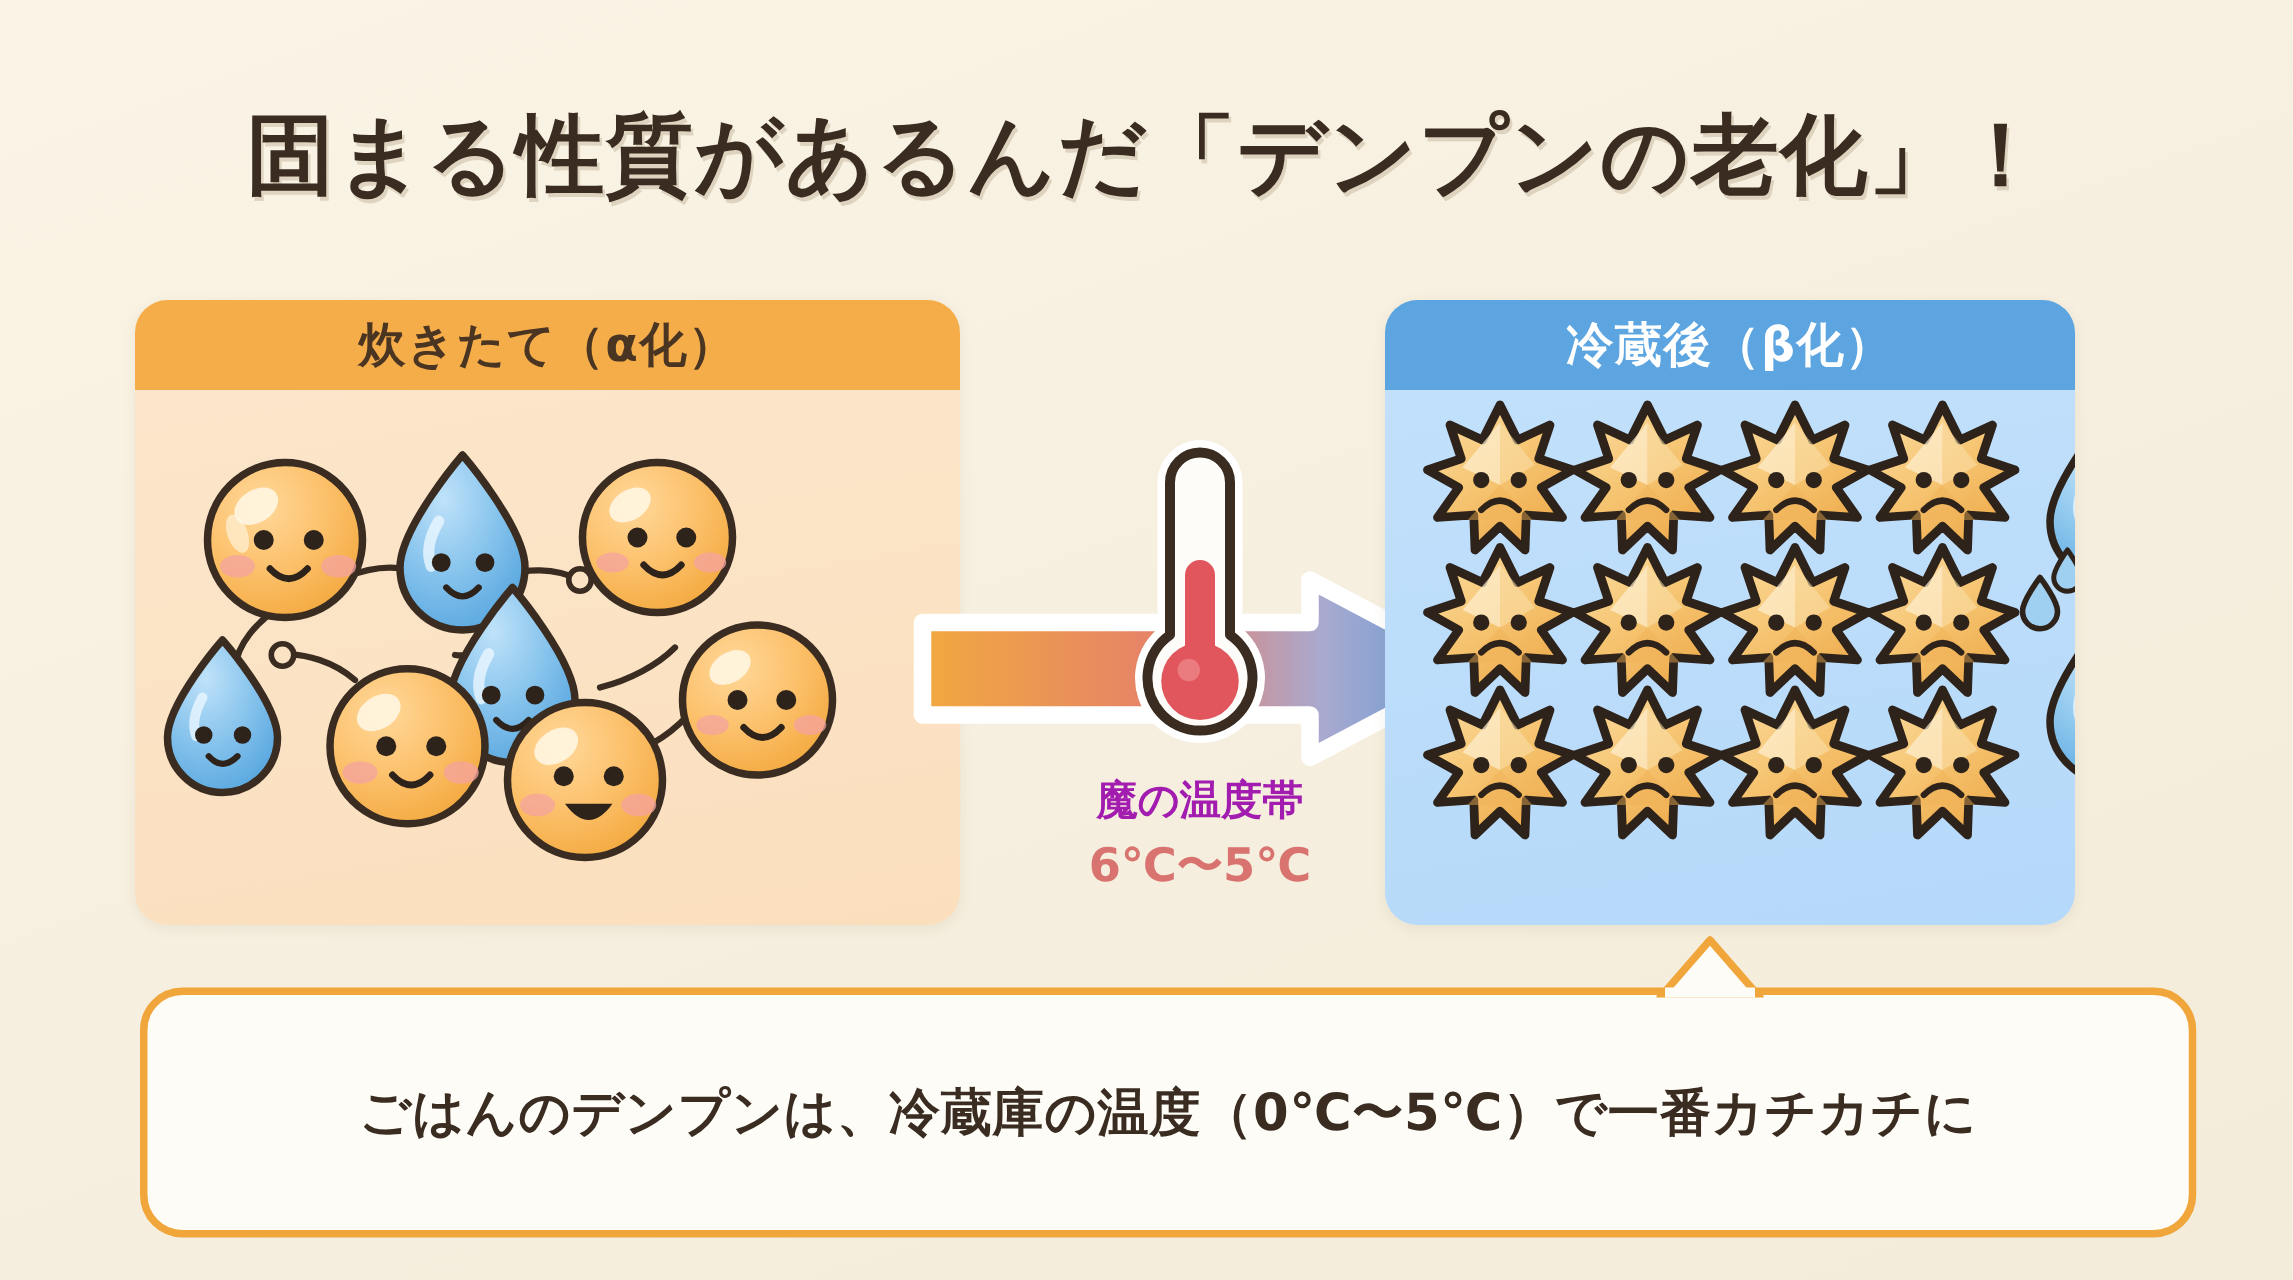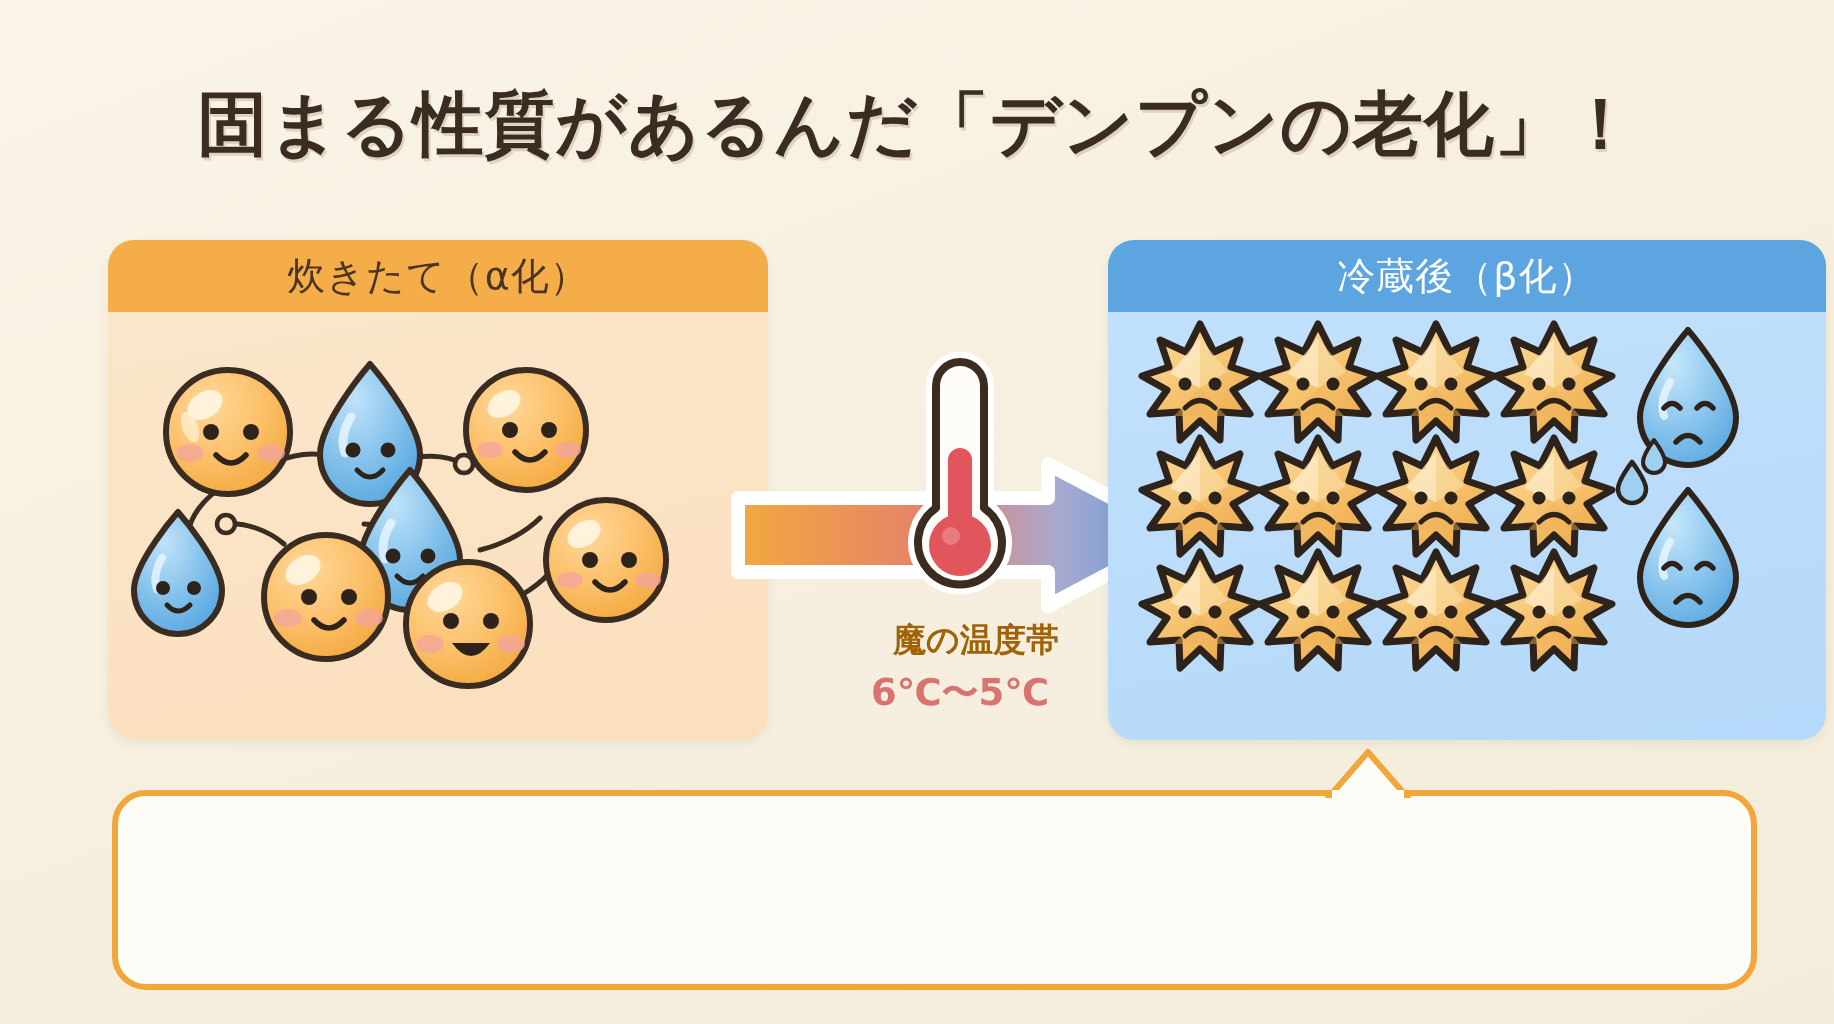--- a/index.html
+++ b/index.html
@@ -52,21 +52,21 @@
     border-radius: 26px;
     overflow: hidden;
     box-shadow: 0 3px 10px rgba(150,130,100,0.12);
   }
   .panel-head {
     height: 72px;
     display: flex;
     align-items: center;
     justify-content: center;
     font-size: 38px;
-    font-weight: normal;
+    font-weight: bold;
     letter-spacing: 1px;
   }
   .panel-body {
     position: relative;
     width: 100%;
     height: calc(100% - 72px);
   }
 
   #panel-left {
     left: 108px;
@@ -78,21 +78,21 @@
     background: #f5ad4a;
     color: #4a3522;
   }
   #panel-left .panel-body {
     background: linear-gradient(170deg, #fbe6cb 0%, #fbdfbd 100%);
   }
 
   #panel-right {
     left: 1108px;
     top: 240px;
-    width: 718px;
+    width: 552px;
     height: 500px;
   }
   #panel-right .panel-head {
     background: #5ca5e0;
     color: #ffffff;
   }
   #panel-right .panel-body {
     background: linear-gradient(170deg, #c1e0fb 0%, #b5d9fa 100%);
   }
 
@@ -113,27 +113,27 @@
   }
   #thermo-wrap {
     position: absolute;
     left: 165px;
     top: -10px;
     width: 130px;
     height: 265px;
   }
   .temp-caption {
     position: absolute;
-    left: 16px;
+    left: 0;
     top: 268px;
     width: 460px;
     text-align: center;
     font-size: 33px;
     font-weight: bold;
-    color: #a16207;
+    color: #a21caf;
     white-space: nowrap;
   }
   .temp-range {
     position: absolute;
     left: 0;
     top: 318px;
     width: 460px;
     text-align: center;
     font-size: 37px;
     font-weight: bold;
@@ -404,15 +404,16 @@
 
     </div>
   </div>
 
   <svg id="callout-tail" viewBox="0 0 92 50">
     <path d="M6,50 L46,4 L86,50 Z" fill="#fdfcf7" stroke="#f0a63a" stroke-width="6" stroke-linejoin="round"></path>
     <rect x="10" y="42" width="72" height="12" fill="#fdfcf7"></rect>
   </svg>
 
   <div id="callout">
+    <div class="callout-line">ごはんのデンプンは、冷蔵庫の温度（0℃〜5℃）で一番カチカチに</div>
   </div>
 
 </div>
 
 </body></html>

